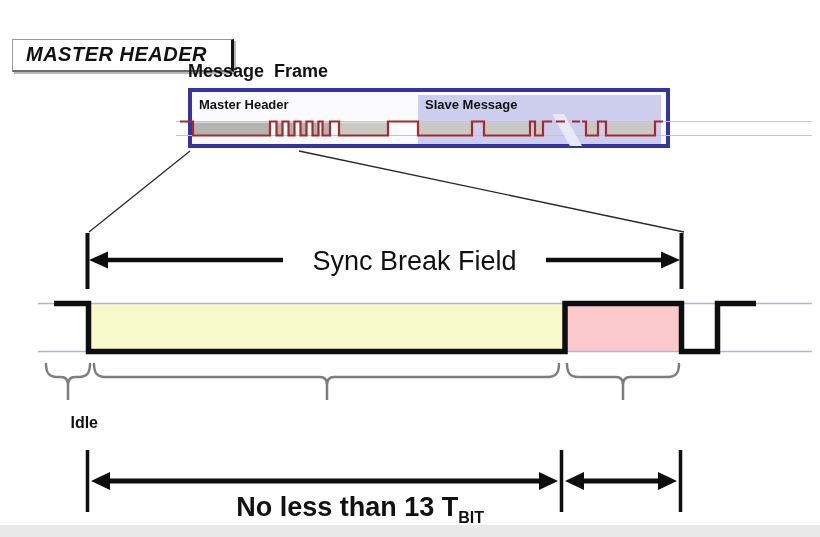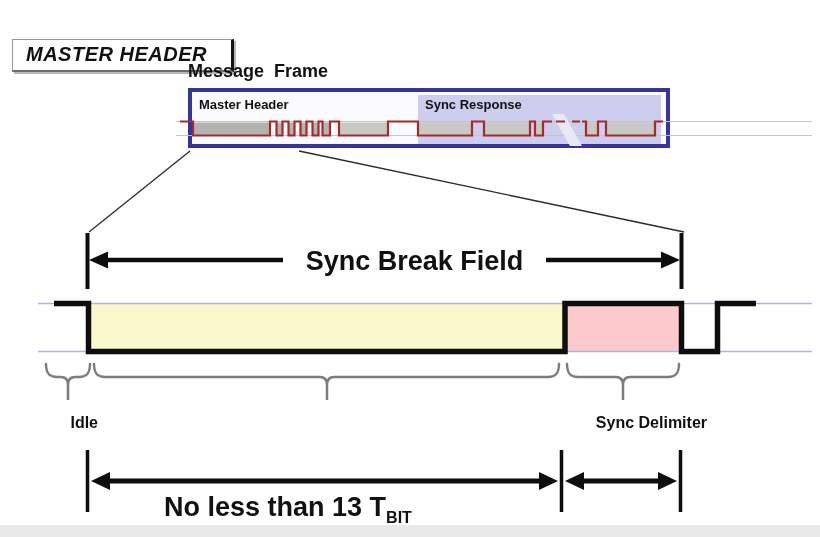--- a/index.html
+++ b/index.html
@@ -41,46 +41,46 @@
   #slave-label{left:233px;top:5px;}
   
   .region{top:304px;height:47px;z-index:1;}
   #region-break{left:88px;width:477px;background:#f8f8cb;}
   #region-delim{left:565px;width:117px;background:#fbc9cc;}
   #overlay{left:0;top:0;z-index:2;}
   .toptext{z-index:3;}
   
   #sync-field-label{
     left:283px;top:246px;width:263px;text-align:center;
-    font-size:27px;font-weight:bold;white-space:nowrap;
+    font-size:27px;font-weight:normal;white-space:nowrap;
   }
   .seg-label{font-size:16px;font-weight:bold;text-align:right;top:414px;}
   #lbl-idle{left:38px;width:60px;}
   #lbl-break{left:247px;width:160px;}
   #lbl-delim{left:537px;width:170px;}
-  .dim-label{font-size:27px;font-weight:bold;text-align:left;top:492px;white-space:nowrap;}
+  .dim-label{font-size:27px;font-weight:bold;text-align:right;top:492px;white-space:nowrap;}
   #lbl-13t{left:164px;width:320px;}
   #lbl-1t{left:550px;width:140px;}
   .sub{font-size:16px;position:relative;top:7px;font-weight:bold;}
 </style>
 </head>
 <body>
 
 <div id="canvas">
 
   <div class="abs" id="badge">
     <span class="txt">MASTER HEADER</span>
   </div>
 
   <div class="abs toptext" id="frame-title">Message Frame</div>
 
   <div class="abs" id="frame-box">
     <div class="abs" id="slave-panel"></div>
     <div class="abs frame-label" id="master-label">Master Header</div>
-    <div class="abs frame-label" id="slave-label">Sync Response</div>
+    <div class="abs frame-label" id="slave-label">Slave Message</div>
   </div>
 
   <div class="abs region" id="region-break"></div>
   <div class="abs region" id="region-delim"></div>
 
   <svg class="abs" id="overlay" width="820" height="537" viewBox="0 0 820 537">
 
     <g>
       <path d="M176,121.5 H812 M176,135.5 H812" stroke="#c4c4ce" stroke-width="1" fill="none"></path>
     </g>
@@ -139,18 +139,17 @@
       <polygon points="558,481 539,472 539,490" stroke="none"></polygon>
       <path d="M577,481 H665" stroke-width="5" fill="none"></path>
       <polygon points="565,481 584,472 584,490" stroke="none"></polygon>
       <polygon points="677,481 658,472 658,490" stroke="none"></polygon>
     </g>
   </svg>
 
   <div class="abs toptext" id="sync-field-label">Sync Break Field</div>
 
   <div class="abs toptext seg-label" id="lbl-idle">Idle</div>
-  <div class="abs toptext seg-label" id="lbl-delim">Sync Delimiter</div>
 
   <div class="abs toptext dim-label" id="lbl-13t"><span>No less than 13 T</span><span class="sub">BIT</span></div>
 
 
 </div>
 
 </body></html>

